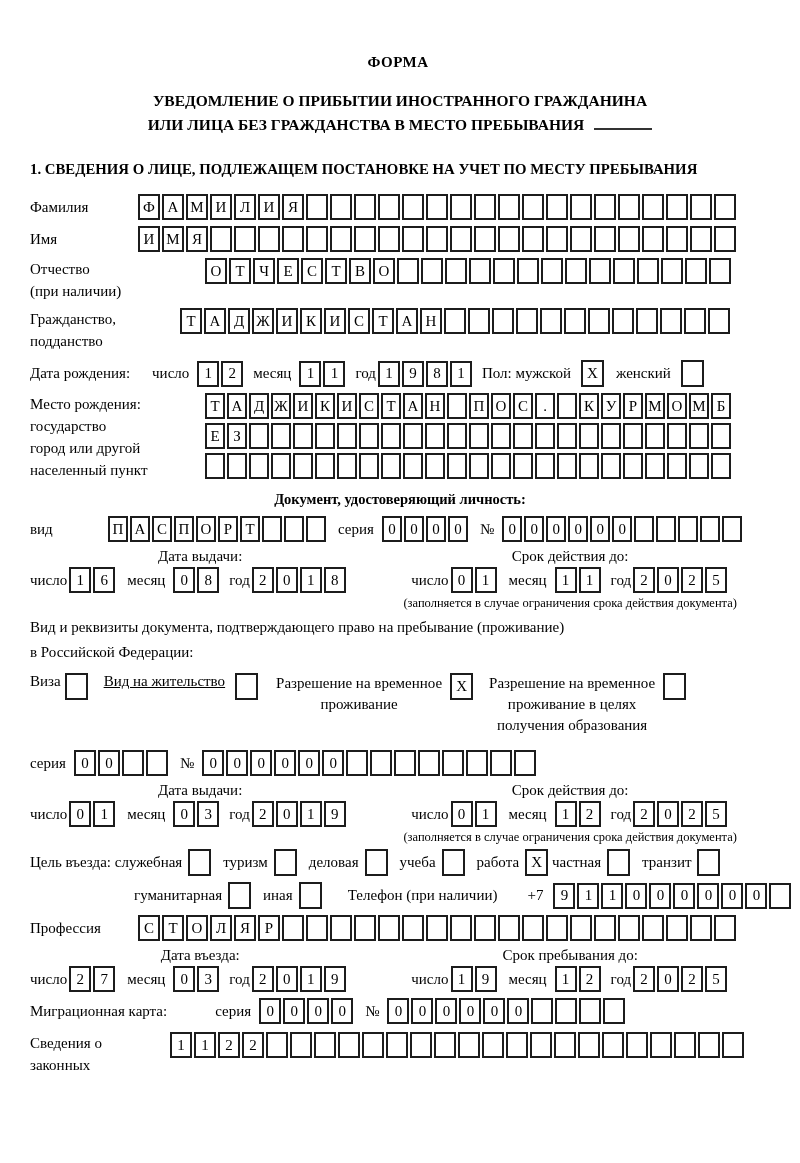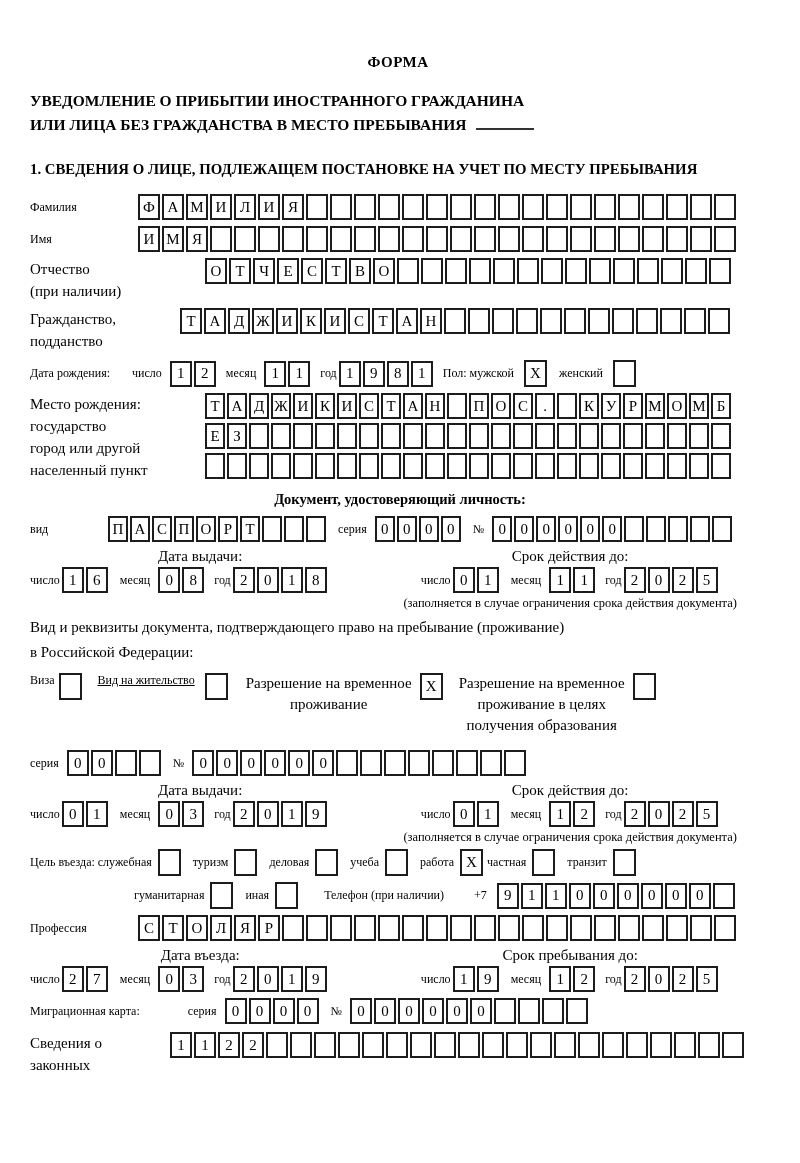--- a/index.html
+++ b/index.html
@@ -7,27 +7,27 @@
   body {
     width:800px; min-height:1163px;
     font-family:"Liberation Serif","DejaVu Serif",serif;
     color:#000; padding:36px 30px 20px 30px; box-sizing:border-box;
     position:relative;
   }
   .hdr { margin-left:560px; font-size:13.5px; line-height:19px; }
   .hdr .rev { font-size:12.5px; }
   .hdr .gap { height:5px; }
   .forma { text-align:center; font-weight:bold; font-size:15px; margin:18px 4px 0 0; letter-spacing:.5px; }
-  .title { text-align:left; font-weight:bold; font-size:15.5px; line-height:24px; margin-top:18px; }
+  .title { text-align:center; font-weight:bold; font-size:15.5px; line-height:24px; margin-top:18px; }
   .uline { display:inline-block; width:58px; height:14px; border-bottom:2px solid #333; margin-left:10px; }
   .sec { font-weight:bold; font-size:14.8px; margin:24px 0 16px 0; }
 
   .row { display:flex; align-items:center; margin-bottom:6px; }
   .row.top { align-items:flex-start; }
-  .lbl { font-size:12px; white-space:nowrap; margin-right:8px; }
+  .lbl { font-size:15px; white-space:nowrap; margin-right:8px; }
   .lblcol { display:flex; flex-direction:column; font-size:15px; line-height:22px; flex-shrink:0; }
   .w100 { width:100px; flex-shrink:0; }
   .w150 { width:150px; flex-shrink:0; }
   .w175 { width:175px; flex-shrink:0; }
   .w140 { width:140px; flex-shrink:0; }
   .w70  { width:70px;  flex-shrink:0; }
   .ml14 { margin-left:10px; }
   .ml40 { margin-left:40px; }
 
   .cells { display:inline-flex; flex-wrap:nowrap; }

